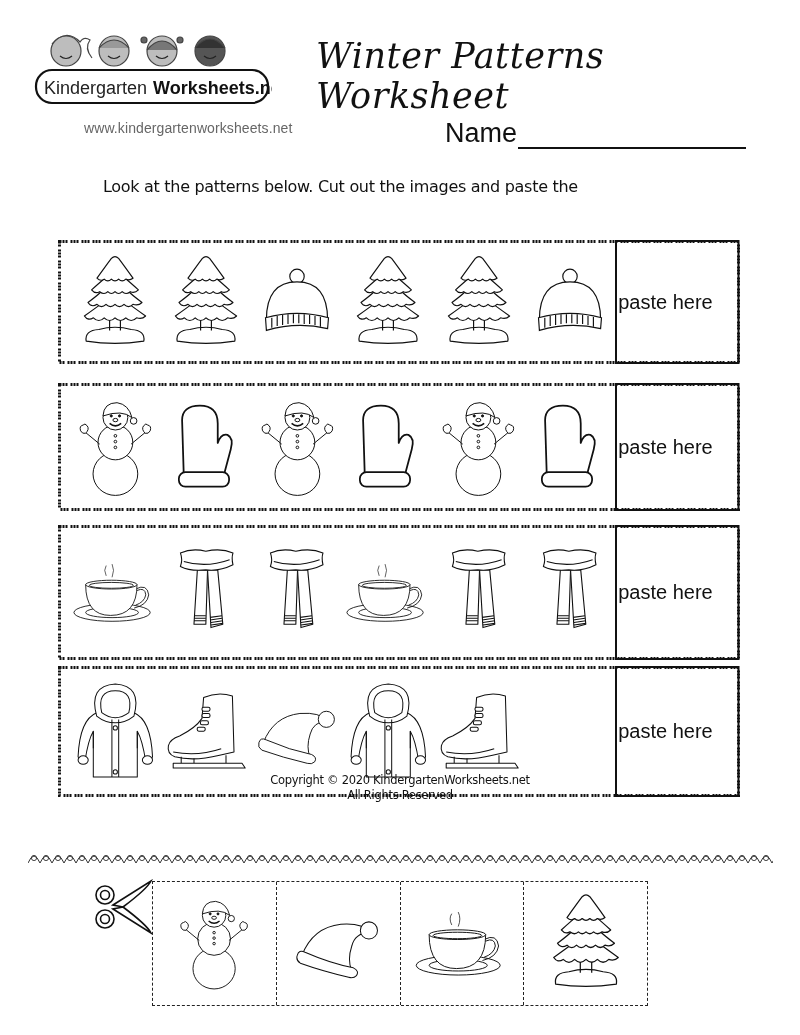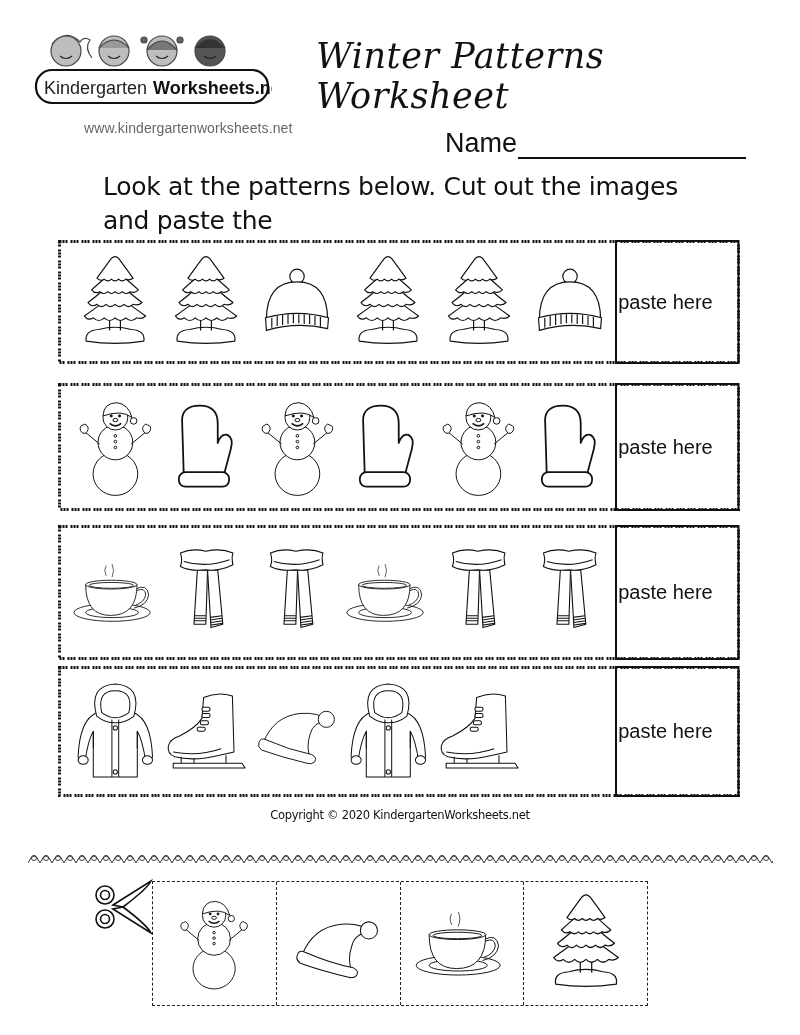--- a/index.html
+++ b/index.html
@@ -4,34 +4,34 @@
 <style>
   html, body { margin: 0; padding: 0; background: #ffffff; }
   body { width: 800px; height: 1035px; position: relative; overflow: hidden; font-family: "DejaVu Sans", sans-serif; color: #111; }
 
   .logo { position: absolute; left: 32px; top: 26px; width: 240px; height: 85px; }
   .site-url { position: absolute; left: 36px; top: 120px; font-family: "Liberation Sans", sans-serif; font-size: 14px; color: #666; letter-spacing: 0.1px; margin-left: 48px; }
 
   .title { position: absolute; left: 297px; top: 36px; font-family: "DejaVu Serif", serif; font-style: italic; font-size: 35px; color: #111; letter-spacing: 0.5px; margin-left: 19px; }
 
   .name-field { position: absolute; left: 445px; top: 118px; display: flex; align-items: flex-end; }
-  .name-label { font-family: "Liberation Sans", sans-serif; font-size: 27px; color: #111; margin-top: 10px; }
+  .name-label { font-family: "Liberation Sans", sans-serif; font-size: 27px; color: #111; }
   .name-line { width: 228px; border-bottom: 2px solid #111; height: 28px; margin-left: 1px; }
 
-  .instructions { position: absolute; left: 103px; top: 170px; width: 600px; font-family: "DejaVu Sans", sans-serif; font-size: 25px; line-height: 34px; color: #111; letter-spacing: -0.3px; }
+  .instructions { position: absolute; left: 103px; top: 170px; width: 600px; font-family: "DejaVu Sans", sans-serif; font-size: 16px; line-height: 34px; color: #111; letter-spacing: -0.3px; }
 
   .row { position: absolute; left: 58px; width: 682px; }
   .row .frame { position: absolute; left: 0; top: 0; width: 100%; height: 100%; }
   .row .items { position: absolute; left: 12px; top: 0; width: 545px; height: 100%; display: flex; align-items: center; justify-content: space-around; }
   .row .item { width: 88px; height: 100%; display: flex; align-items: center; justify-content: center; }
   .row .item svg { display: block; }
   .paste-box { position: absolute; right: 0; top: 0; width: 149px; height: 100%; box-sizing: border-box; display: flex; align-items: center; justify-content: center; }
   .paste-label { font-family: "Liberation Sans", sans-serif; font-size: 20px; color: #111; position: relative; z-index: 2; }
 
-  .copyright { position: absolute; left: 0; width: 800px; top: 808px; text-align: center; font-family: "DejaVu Sans", sans-serif; font-size: 11.5px; line-height: 15px; color: #111; letter-spacing: -0.3px; }
+  .copyright { position: absolute; left: 0; width: 800px; top: 773px; text-align: center; font-family: "DejaVu Sans", sans-serif; font-size: 11.5px; line-height: 15px; color: #111; letter-spacing: -0.3px; }
 
   .divider { position: absolute; left: 28px; top: 850px; width: 745px; height: 14px; }
 
   .scissors { position: absolute; left: 93px; top: 879px; width: 60px; height: 56px; }
   .cutout-strip { position: absolute; left: 152px; top: 881px; width: 496px; height: 125px; border: 1.5px dashed #222; box-sizing: border-box; display: flex; }
   .cutout-cell { flex: 1; border-right: 1.5px dashed #222; display: flex; align-items: center; justify-content: center; }
   .cutout-cell:last-child { border-right: none; }
 </style>
 </head>
 <body>
@@ -333,20 +333,21 @@
       </div>
       <div class="item"></div>
     </div>
     <div class="paste-box">
       <span class="paste-label">paste here</span>
     </div>
   </div>
 
 <div class="copyright">
   <div>Copyright © 2020 KindergartenWorksheets.net</div>
+  <div>All Rights Reserved</div>
 </div>
 
 <svg class="divider" viewBox="0 0 745 14" preserveAspectRatio="none" id="divider-svg">
     <path d="M0 13 Q6 -1 12 13" fill="none" stroke="#333" stroke-width="1"></path>
     <circle cx="6" cy="8" r="2.6" fill="none" stroke="#333" stroke-width="0.9"></circle>
     <path d="M12 13 Q18 -1 24 13" fill="none" stroke="#333" stroke-width="1"></path>
     <circle cx="18" cy="8" r="2.6" fill="none" stroke="#333" stroke-width="0.9"></circle>
     <path d="M24 13 Q30 -1 36 13" fill="none" stroke="#333" stroke-width="1"></path>
     <circle cx="30" cy="8" r="2.6" fill="none" stroke="#333" stroke-width="0.9"></circle>
     <path d="M36 13 Q42 -1 48 13" fill="none" stroke="#333" stroke-width="1"></path>

